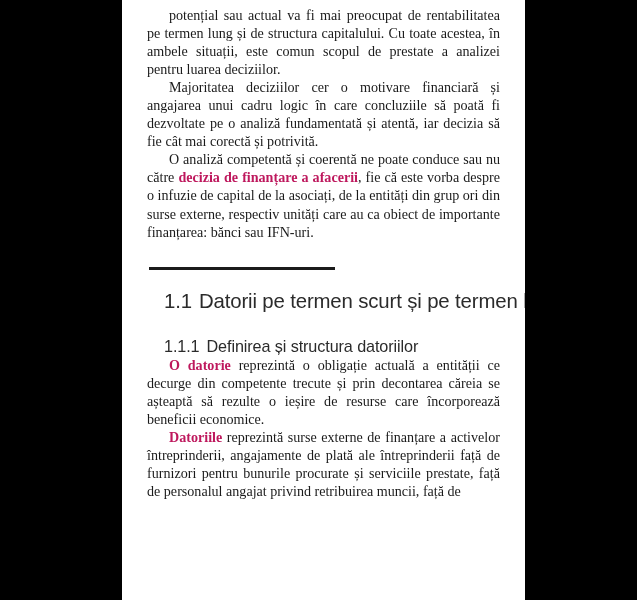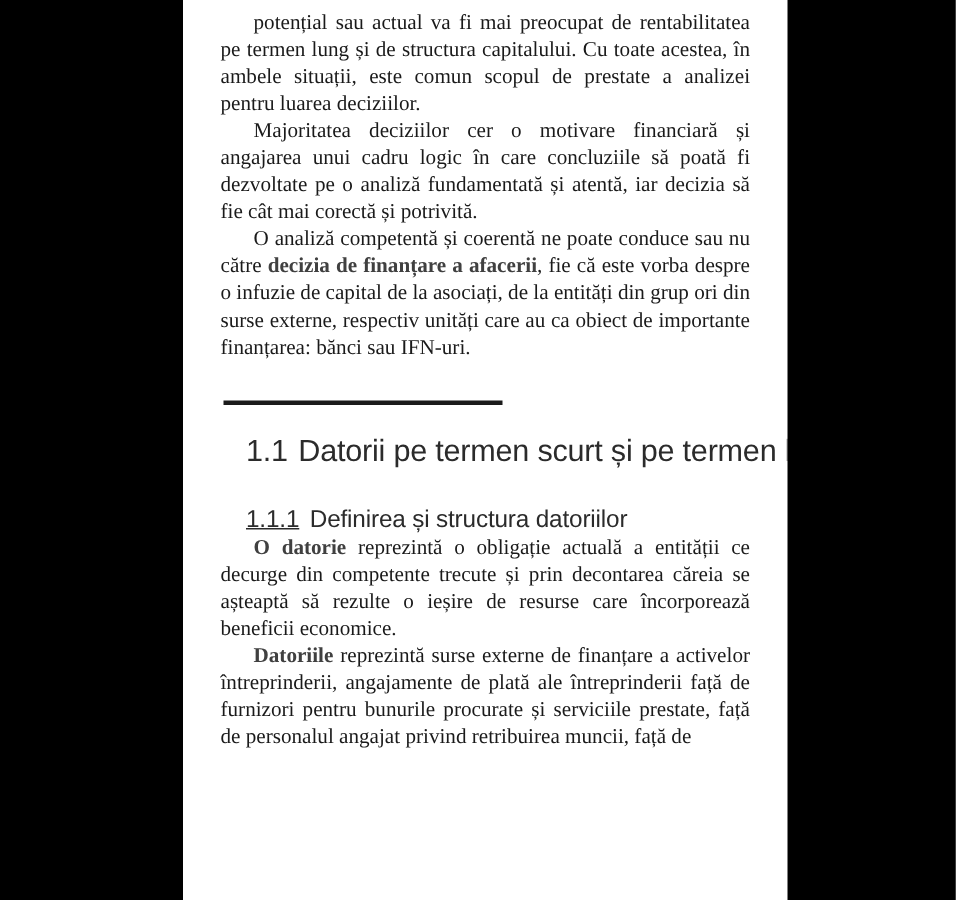--- a/index.html
+++ b/index.html
@@ -53,21 +53,21 @@
   p.first-par {
     padding-top: 6px;
   }
 
   p.gap-before {
     margin-top: 17px;
   }
 
   b, strong {
     font-weight: bold;
-    color: #404040;
+    color: #be185d;
   }
 
   .rule-wrap {
     margin-top: 26px;
     padding-left: 2px;
   }
 
   hr.section-rule {
     border: 0;
     margin: 0;
@@ -101,21 +101,20 @@
     font-size: 16.2px;
     line-height: 20px;
     letter-spacing: -0.1px;
     color: #2b2b2b;
     padding-left: 17px;
     white-space: nowrap;
   }
 
   h3.h-subsection .num {
     margin-right: 7px;
-    text-decoration: underline;
   }
 
   .after-heading {
     margin-top: 18px;
   }
 </style>
 </head>
 <body>
 
 <div id="viewer">

